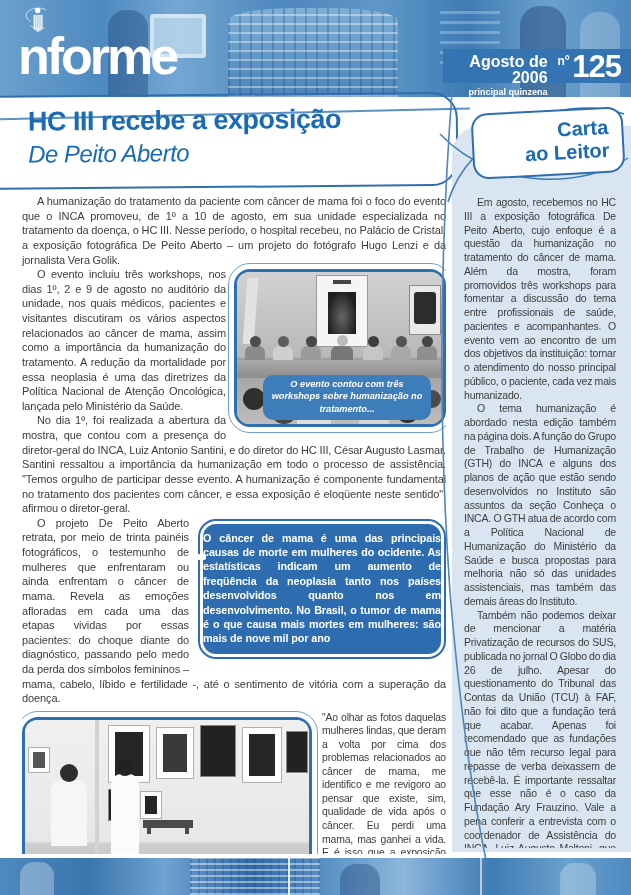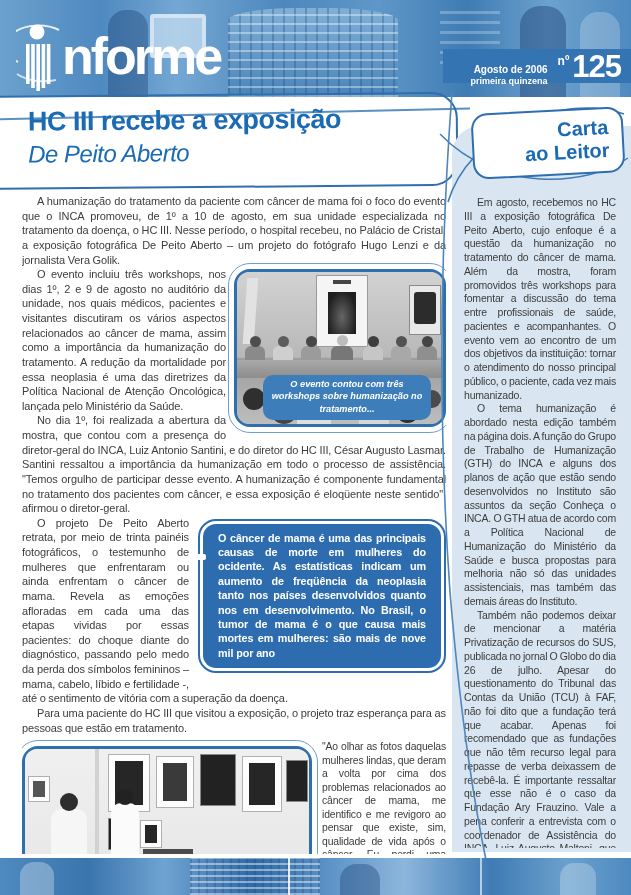--- a/index.html
+++ b/index.html
@@ -19,29 +19,29 @@
       repeating-linear-gradient(90deg, rgba(25,60,110,.28) 0 2px, rgba(25,60,110,0) 2px 11px),
       linear-gradient(#7fb0d8,#4a84ba); }
   .hm-monitor { left:150px; top:14px; width:56px; height:44px; background:rgba(225,240,252,.55);
     border:4px solid rgba(255,255,255,.45); border-radius:3px; }
   .hm-person { left:108px; top:10px; width:40px; height:87px; background:rgba(20,55,105,.35); border-radius:18px 18px 0 0; }
   .hm-surg1 { left:520px; top:6px; width:46px; height:91px; background:rgba(20,55,105,.40); border-radius:20px 20px 0 0; }
   .hm-surg2 { left:580px; top:12px; width:40px; height:85px; background:rgba(255,255,255,.22); border-radius:18px 18px 0 0; }
   .hm-shelf { left:440px; top:4px; width:60px; height:60px;
     background:repeating-linear-gradient(0deg, rgba(255,255,255,.25) 0 3px, rgba(255,255,255,0) 3px 10px); }
 
-  .logo { position:absolute; left:16px; top:6px; height:88px; display:flex; align-items:flex-end; color:#fff; }
+  .logo { position:absolute; left:16px; top:6px; height:88px; display:flex; color:#fff;flex-direction:column; }
   .logo svg { display:block; }
   .logo-word { font-size:52px; font-weight:bold; letter-spacing:-3px; line-height:.9; margin-left:2px; padding-bottom:14px; }
   .logo-suffix { font-size:25px; font-weight:bold; letter-spacing:3px; color:rgba(255,255,255,.72); padding:0 0 16px 8px; }
 
   .datebox { position:absolute; right:0; top:49px; width:188px; height:34px; background:#3474b2;
     color:#fff; display:flex; align-items:center; justify-content:flex-end; padding:2px 10px 2px 8px; }
   .datebox .dlines { text-align:right; line-height:1; margin-right:10px; }
-  .date-main { font-size:10px; font-weight:bold; display:block;margin-top:18px; }
+  .date-main { font-size:16px; font-weight:bold; display:block;margin-top:18px; }
   .date-sub  { font-size:9px;  font-weight:bold; display:block; margin-top:2px; }
   .issue { display:flex; align-items:flex-start; line-height:1; }
   .issue-prefix { font-size:12px; font-weight:bold; margin:4px 3px 0 0; }
   .issue-number { font-size:31px; font-weight:bold; letter-spacing:-1px; }
 
   
   .line-under-header { position:absolute; left:-8px; top:113px; width:478px; height:1.5px;
     background:#5b90c2; transform:rotate(-1.3deg); }
   .divider-svg { position:absolute; left:430px; top:92px; width:72px; height:770px; pointer-events:none; }
   .swoosh-svg { position:absolute; left:438px; top:74px; width:193px; height:132px; pointer-events:none; }
@@ -77,21 +77,21 @@
   .photo1 { float:right; width:212px; height:158px; margin:2px 0 6px 8px; }
   .photo2 { flex:0 0 290px; width:290px; height:158px; }
 
   .pill { position:absolute; background:#3d7db9; color:#fff; font-weight:bold; text-align:center;
     border-radius:10px; line-height:1.4; z-index:3; }
   .pill1 { left:26px; right:12px; bottom:4px; font-size:9.2px; padding:3px 8px 4px;font-style:italic; }
 
   
   .callout-wrap { float:right; width:248px; margin:3px 0 5px 9px; background:#fff;
     border:2px solid #2e6cb0; border-radius:18px; padding:3px; position:relative; }
-  .callout { background:#2e6cb0; border-radius:13px; padding:7px 15px 8px; color:#fff;
+  .callout { background:#2e6cb0; border-radius:13px; padding:7px 0 8px; color:#fff;
     font-size:10.8px; font-weight:bold; line-height:1.33; text-align:justify; letter-spacing:-0.1px; }
   .callout-notch { position:absolute; left:-7px; top:33px; width:13px; height:6px; background:#fff; border-radius:2px; }
 
   .bottom-row { display:flex; margin-top:5px; }
   .bottom-row .coltext { flex:1; padding-left:10px; }
   .bottom-row .coltext p { font-size:10.4px; line-height:1.3; letter-spacing:-0.15px; word-spacing:-0.5px; }
 
   
   .p1-wall { inset:0; background:linear-gradient(#d2d2d2 0%,#b8b8b8 56%,#9d9d9d 57%,#bdbdbd 100%); }
   .p1-flag { left:8px; top:6px; width:11px; height:66px; background:#e2e2e2; transform:skewX(-4deg); }
@@ -149,21 +149,21 @@
       <rect x="20.4" y="24" width="3.6" height="47" fill="#ffffff"></rect>
       <rect x="25.6" y="24" width="3.6" height="44" fill="#ffffff"></rect>
       <rect x="30.8" y="24" width="3.6" height="40" fill="#ffffff"></rect>
     </svg>
     <span class="logo-word">nforme</span>
   </div>
 
   <div class="datebox">
     <div class="dlines">
       <span class="date-main">Agosto de 2006</span>
-      <span class="date-sub">primeira quinzena</span>
+      <span class="date-sub">principal quinzena</span>
     </div>
     <div class="issue">
       <span class="issue-prefix">nº</span>
       <span class="issue-number">125</span>
     </div>
   </div>
 </header>
 
 <div class="line-under-header"></div>
 
@@ -232,21 +232,20 @@
 
   <p>O evento incluiu três workshops, nos dias 1º, 2 e 9 de agosto no auditório da unidade, nos quais médicos, pacientes e visitantes discutiram os vários aspectos relacionados ao câncer de mama, assim como a importância da humanização do tratamento. A redução da mortalidade por essa neoplasia é uma das diretrizes da Política Nacional de Atenção Oncológica, lançada pelo Ministério da Saúde.</p>
   <p>No dia 1º, foi realizada a abertura da mostra, que contou com a presença do diretor-geral do INCA, Luiz Antonio Santini, e do diretor do HC III, César Augusto Lasmar. Santini ressaltou a importância da humanização em todo o processo de assistência. "Temos orgulho de participar desse evento. A humanização é componente fundamental no tratamento dos pacientes com câncer, e essa exposição é eloqüente neste sentido", afirmou o diretor-geral.</p>
 
   <div class="callout-wrap">
     <div class="callout">O câncer de mama é uma das principais causas de morte em mulheres do ocidente. As estatísticas indicam um aumento de freqüência da neoplasia tanto nos países desenvolvidos quanto nos em desenvolvimento. No Brasil, o tumor de mama é o que causa mais mortes em mulheres: são mais de nove mil por ano</div>
     <div class="callout-notch"></div>
   </div>
 
   <p>O projeto De Peito Aberto retrata, por meio de trinta painéis fotográficos, o testemunho de mulheres que enfrentaram ou ainda enfrentam o câncer de mama. Revela as emoções afloradas em cada uma das etapas vividas por essas pacientes: do choque diante do diagnóstico, passando pelo medo da perda dos símbolos femininos – mama, cabelo, líbido e fertilidade -, até o sentimento de vitória com a superação da doença.</p>
-  <p>Para uma paciente do HC III que visitou a exposição, o projeto traz esperança para as pessoas que estão em tratamento.</p>
 
   <div class="bottom-row">
     <figure class="photo photo2" style="margin:6px 0 0;">
       <div class="photo-inner">
         <div class="ph p2-wall"></div>
         <div class="ph p2-col"></div>
 
         <div class="frame" style="left:84px;top:6px;width:40px;height:56px;">
             <div class="art"></div>
           </div>

